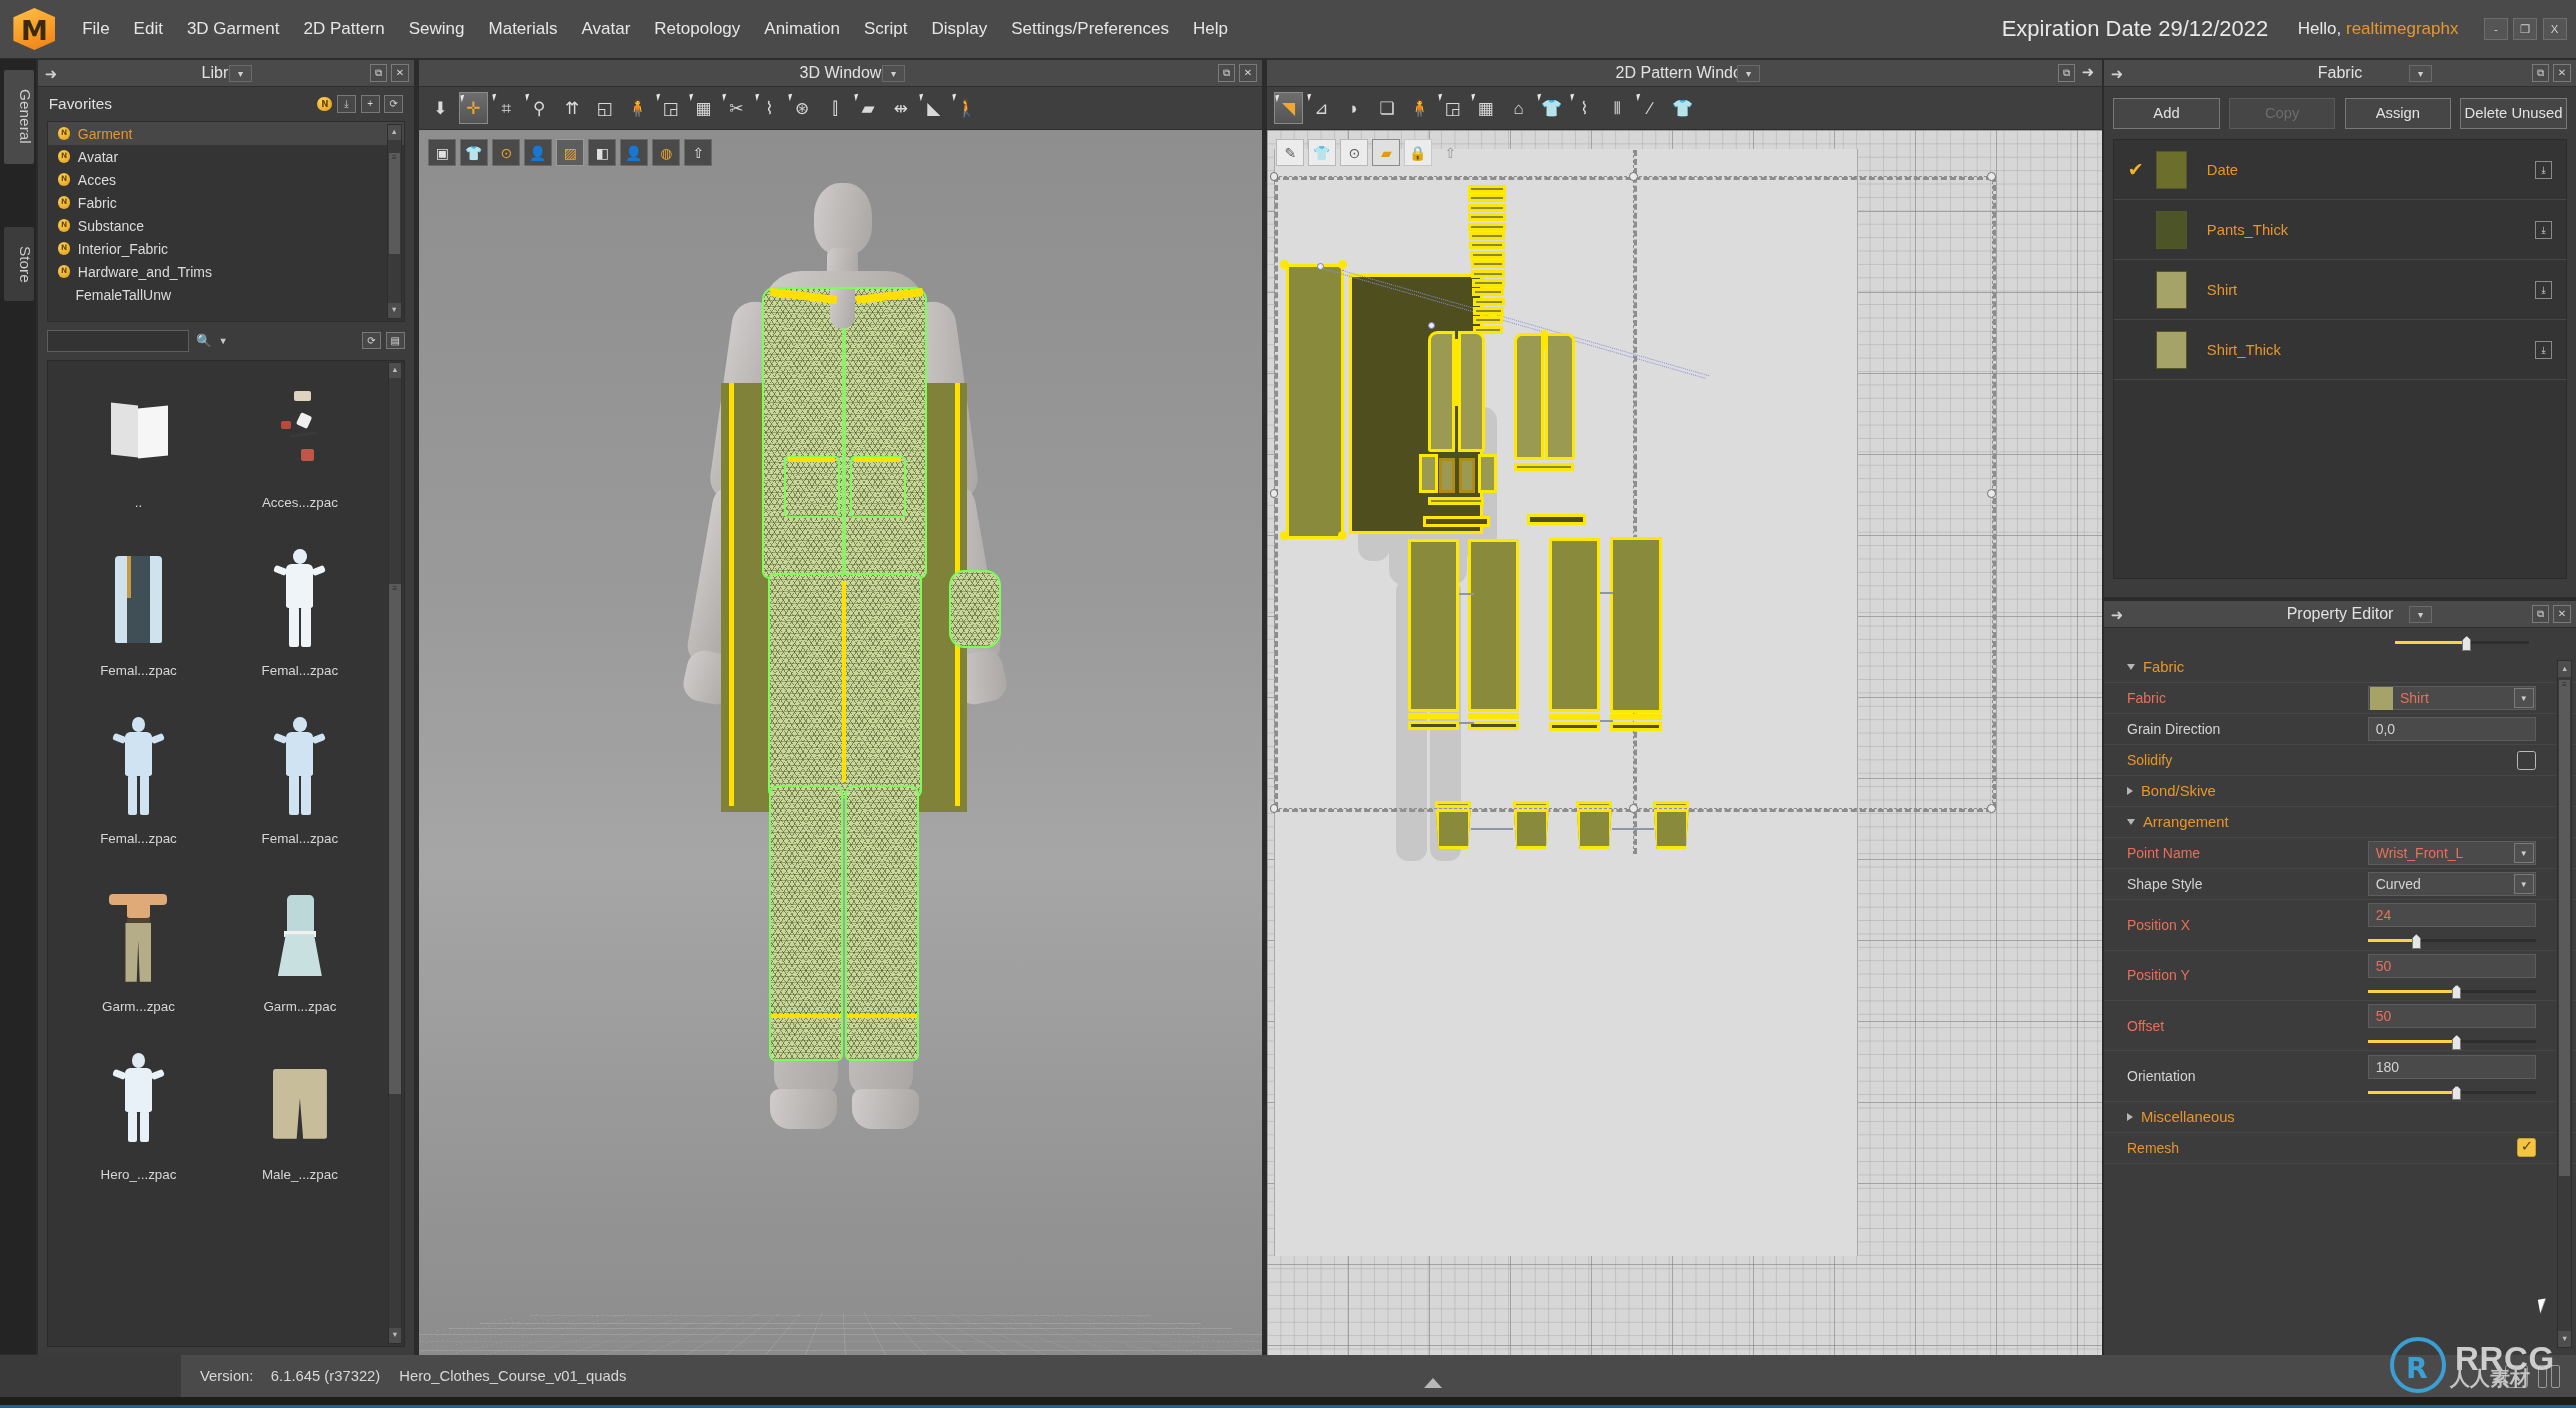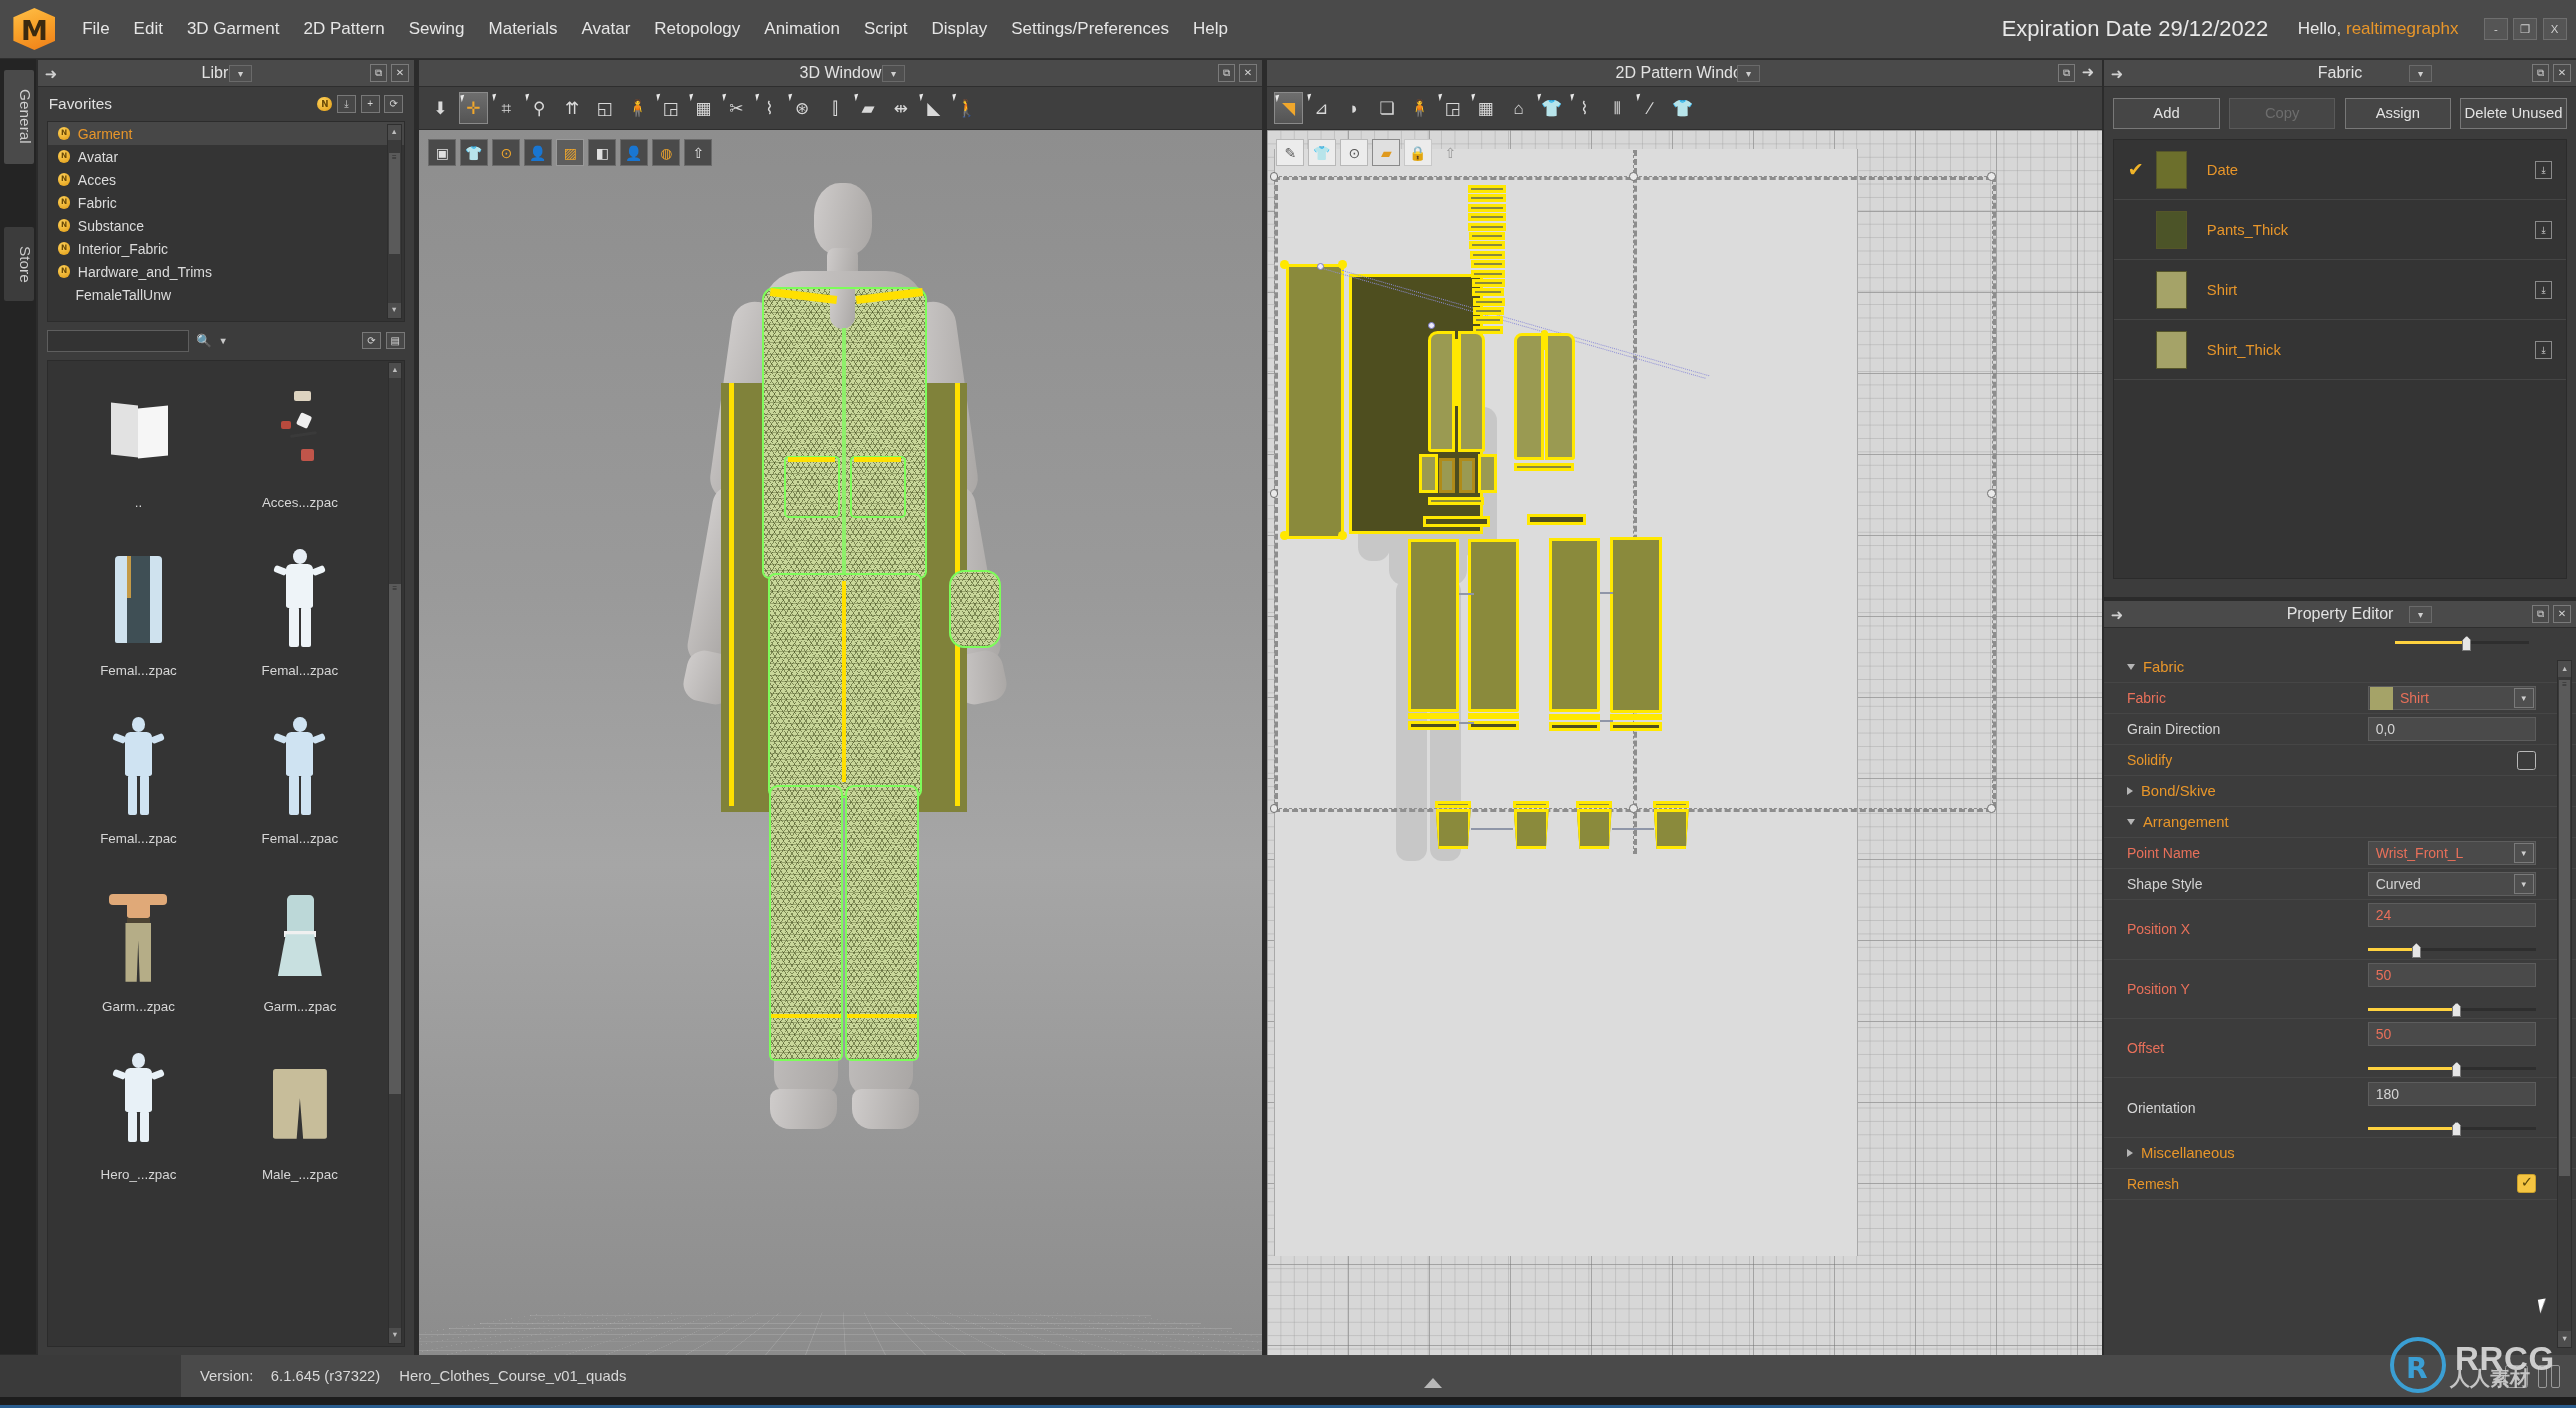--- a/index.html
+++ b/index.html
@@ -324,21 +324,21 @@
     font-size: 8px; text-align: center; line-height: 19px;
   }
   .pval .sw { width: 23px; height: 23px; margin-left: 1.3px; }
   .slider { position: relative; width: 168px; height: 10.7px; margin-left: auto; }
   .slider .trk { position: absolute; left: 0; right: 0; top: 4px; height: 2.7px; background: #2e2e2e; }
   .slider .fil { position: absolute; left: 0; top: 4px; height: 2.7px; background: #ffd23f; }
   .slider .hnd {
     position: absolute; top: -1.3px; width: 9.4px; height: 14.8px; background: #e6e6e6;
     border: 0.7px solid #777; clip-path: polygon(50% 0, 100% 32%, 100% 100%, 0 100%, 0 32%);
   }
-  .stack { margin-left: auto; width: 168px; display: flex; flex-direction: column; gap: 17px; padding: 3.4px 0; }
+  .stack { margin-left: auto; width: 168px; display: flex; flex-direction: column; gap: 8px; padding: 3.4px 0; }
   .stack .pval { margin-left: 0; }
   .stack .slider { margin-left: 0; }
   .cbx { margin-left: auto; width: 19px; height: 19px; border: 0.7px solid #b9b9b9; border-radius: 2.7px; background: transparent; }
   .cbx.on { background: #f5c542; border-color: #caa02c; position: relative; }
   .cbx.on:after { content:"✓"; position:absolute; left:2.7px; top:-2.7px; color:#5a4708; font-size:14.8px; }
   .pe-scroll { position:absolute; right: 4px; top: 32px; bottom: 6.7px; width: 14.8px; background:#3a3a3a; border:0.7px solid #2e2e2e; }
   .pe-scroll .arw { height:16px; background:#4d4d4d; color:#bdbdbd; font-size:7.4px; text-align:center; line-height:16px; }
   .pe-scroll .arw.b { position:absolute; bottom:0; left:0; right:0; }
   .pe-scroll .thumb { position:absolute; left:0.7px; right:0.7px; top:19px; height:496px; background:#5a5a5a; color:#2a2a2a; text-align:center; font-size:8px; }
   .cursor {

